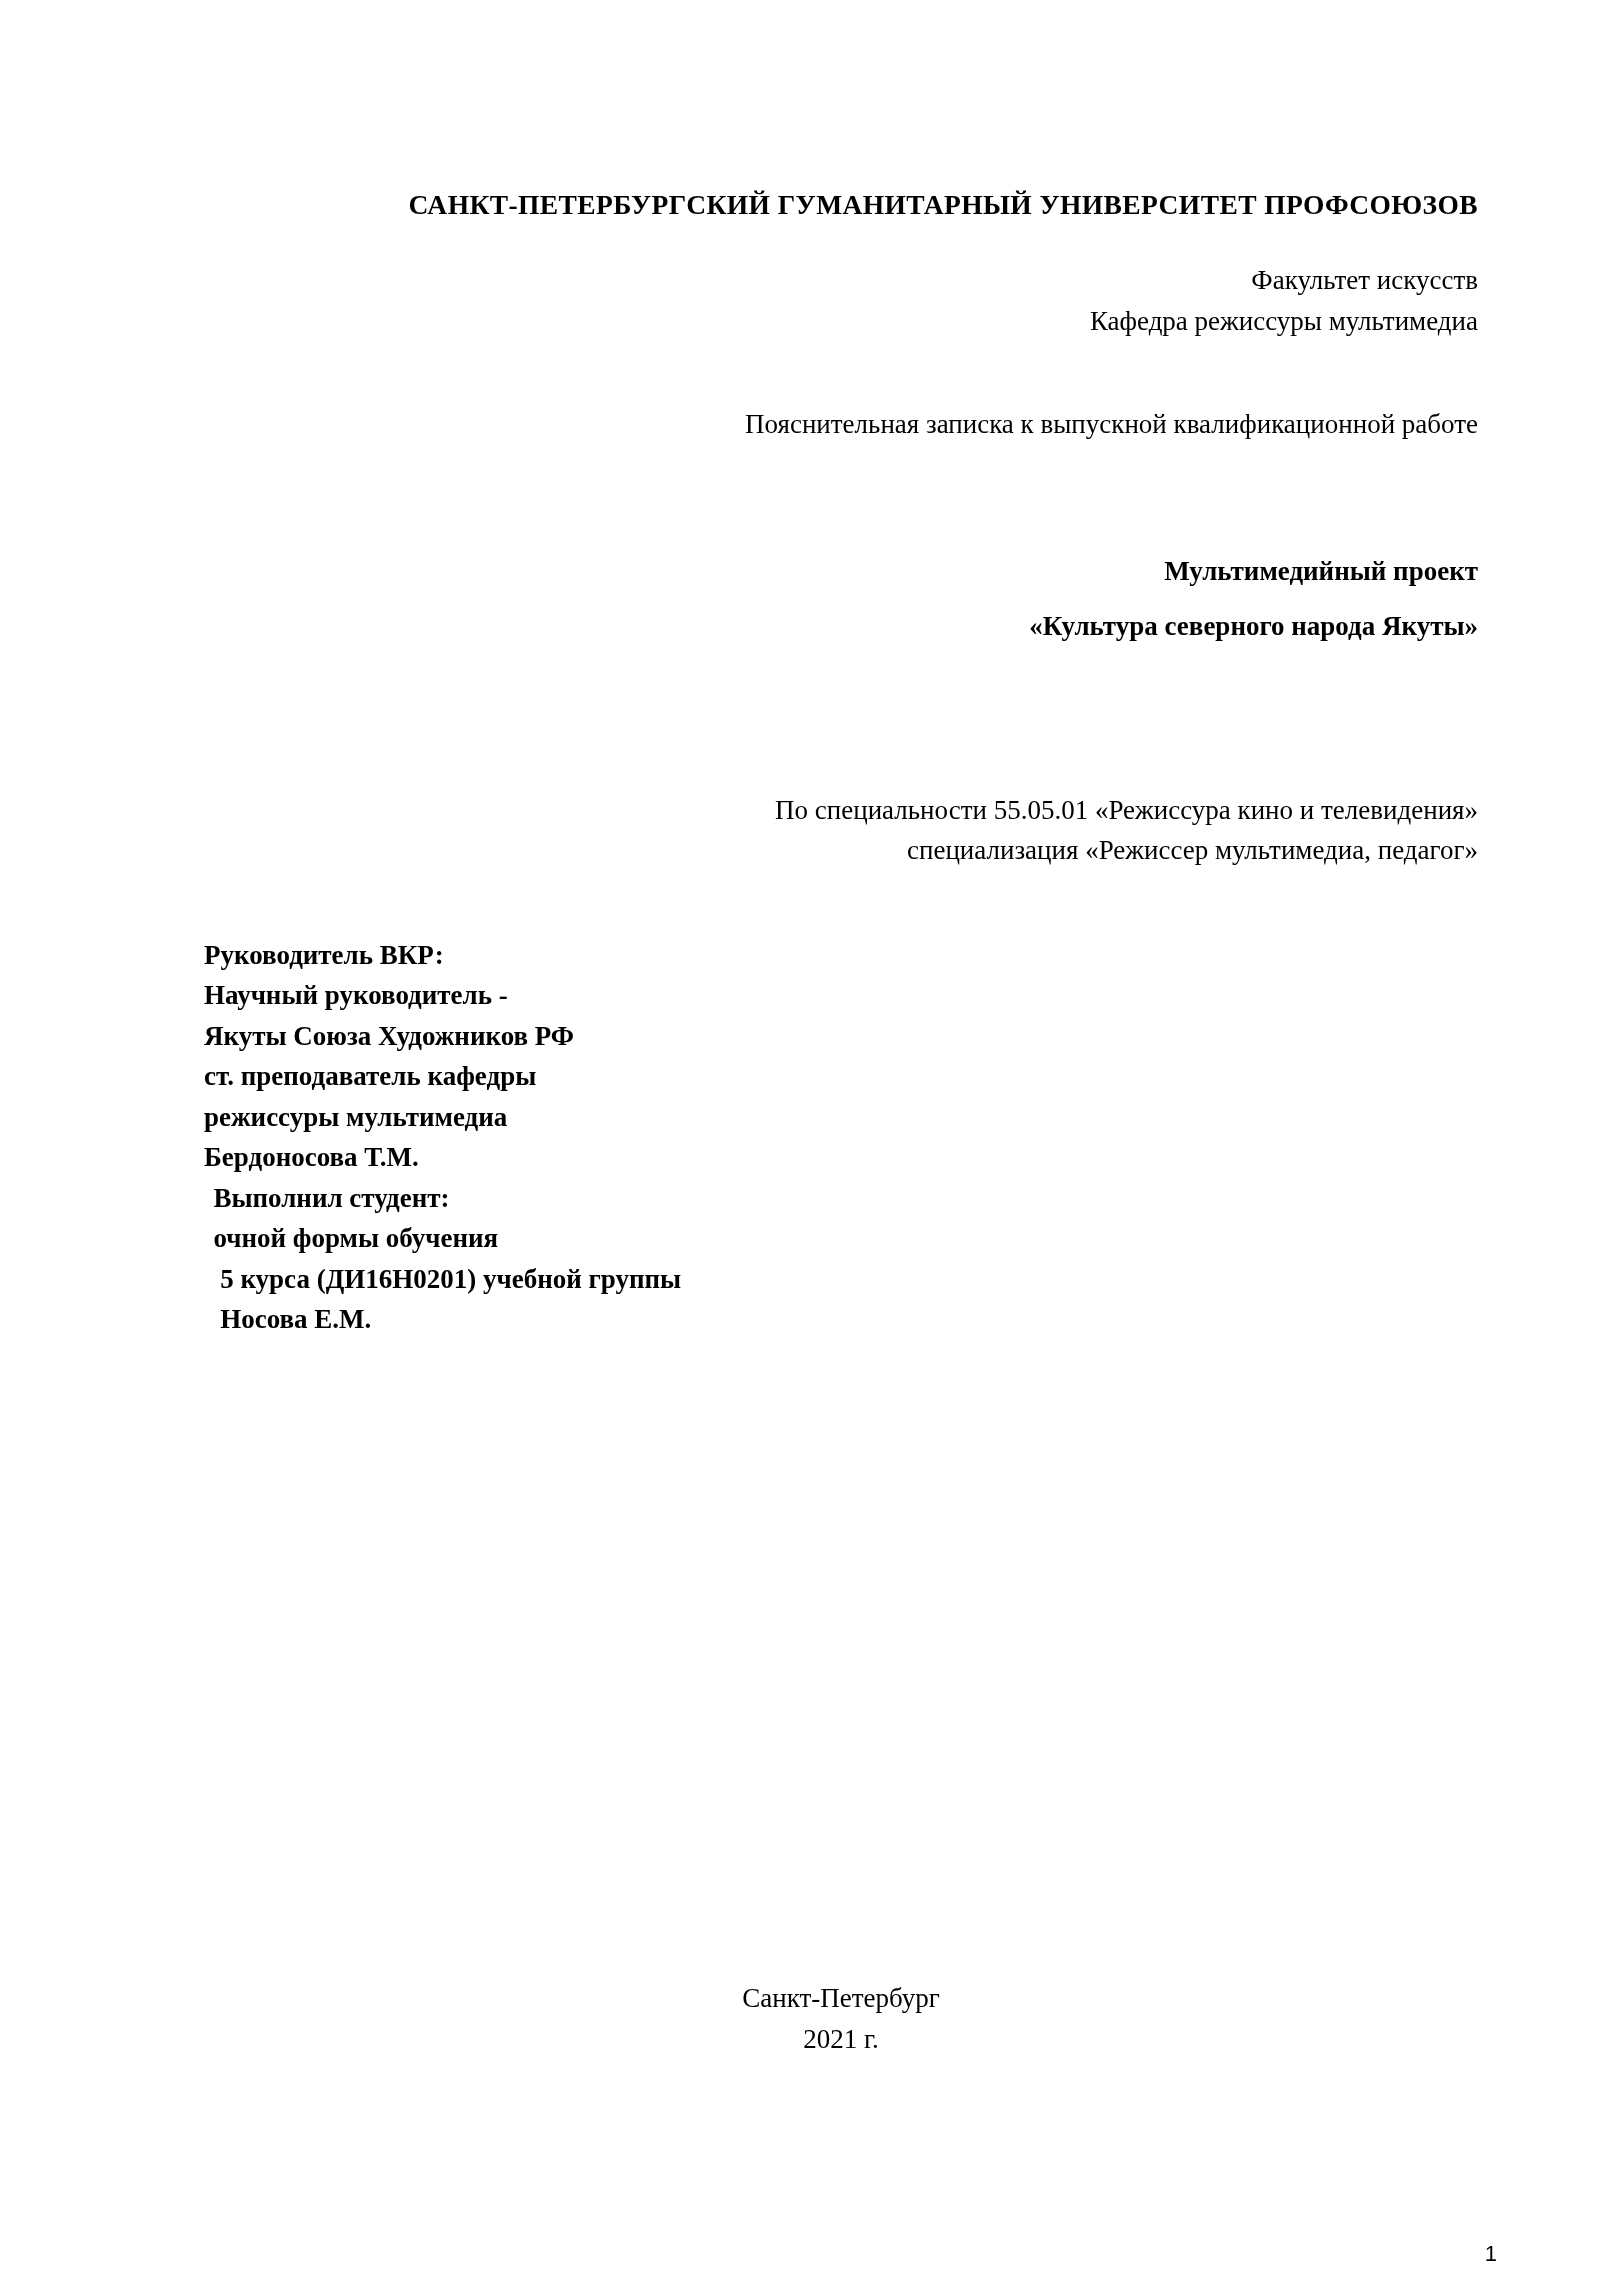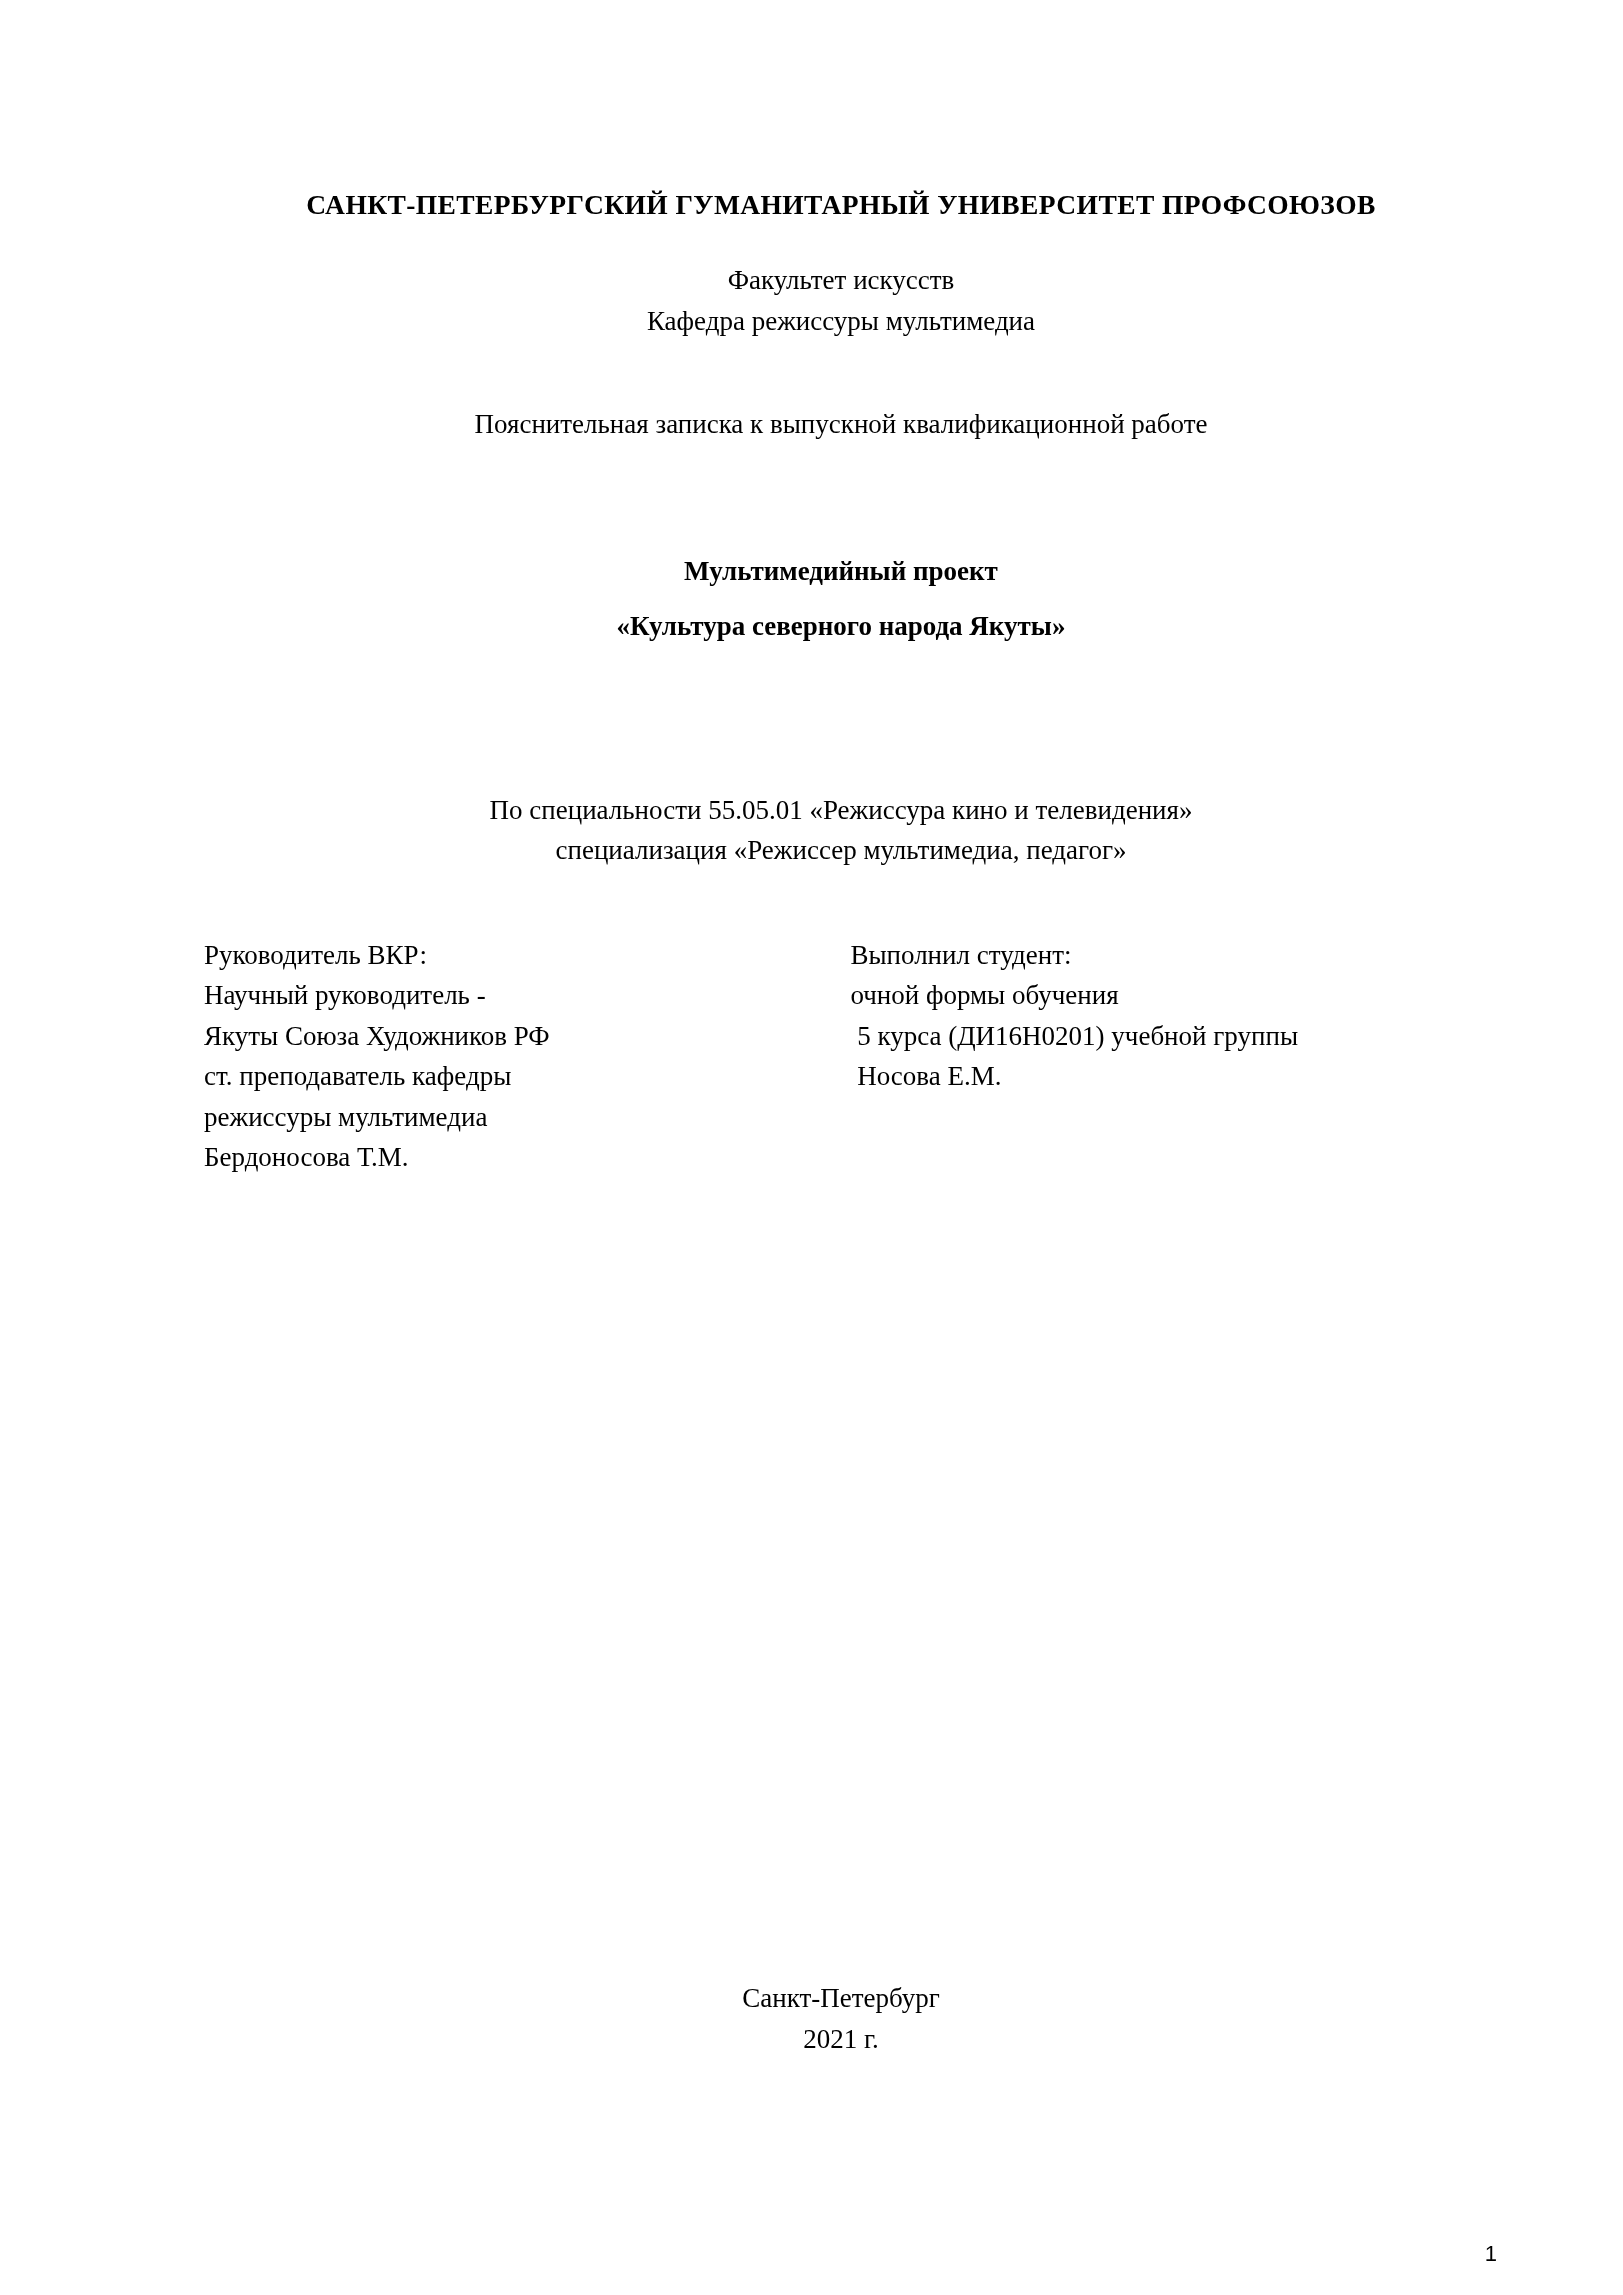--- a/index.html
+++ b/index.html
@@ -12,21 +12,21 @@
     width: 1623px;
     height: 2295px;
     background: #ffffff;
     font-family: "Liberation Serif", serif;
     font-size: 27px;
     color: #000000;
     box-sizing: border-box;
     padding: 184px 145px 0 204px;
     line-height: 1.5;
   }
-  .center { text-align: center; }
+  .center { text-align: right; }
   .bold { font-weight: bold; }
   .university-title {
     font-size: 27.5px;
     font-weight: bold;
     margin-bottom: 35px;
     letter-spacing: 0.4px;
   }
   .doc-type {
     margin-top: 63px;
   }
@@ -35,21 +35,22 @@
   }
   .work-title-2 {
     margin-top: 15px;
   }
   .specialty {
     margin-top: 143px;
   }
   .credits {
     margin-top: 64px;
     display: flex;
-    flex-direction: row;
+    flex-direction: column;
+    font-weight: bold;
   }
   .credits-left {
     width: 50%;
   }
   .credits-right {
     width: 50%;
     padding-left: 9.4px;
     box-sizing: border-box;
   }
   .credit-line {

